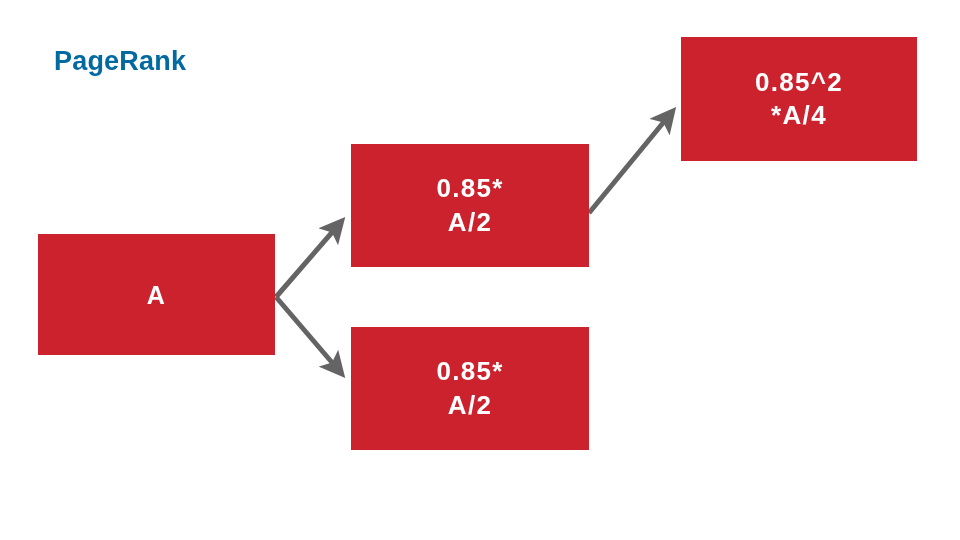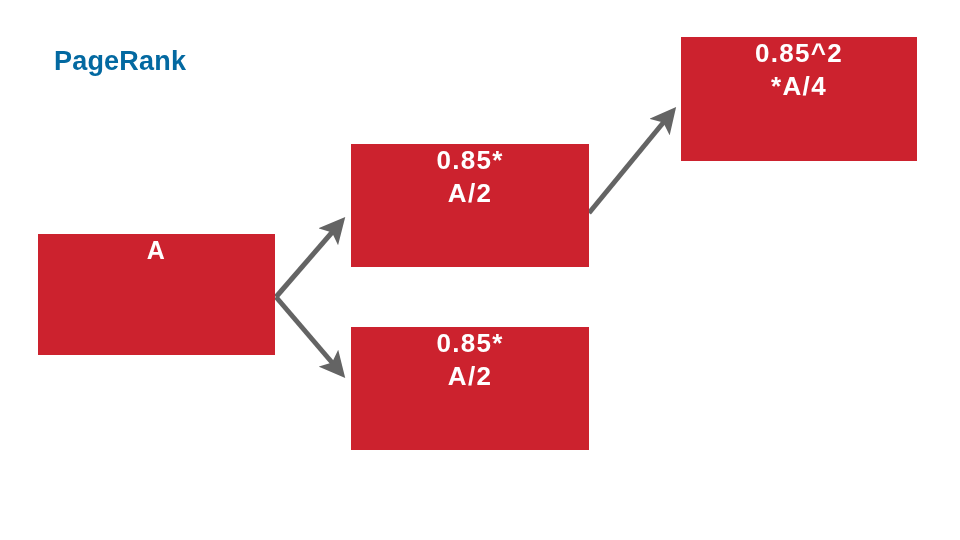--- a/index.html
+++ b/index.html
@@ -39,21 +39,21 @@
     height: 540px;
   }
   
   .node-box {
     position: absolute;
     background: #cc222e;
     color: #ffffff;
     display: flex;
     flex-direction: column;
     align-items: center;
-    justify-content: flex-start;
+    justify-content: center;
     text-align: center;
     font-weight: bold;
     letter-spacing: 1.3px;
     line-height: 1.28;
   }
   .node-box .node-line {
     display: block;
     white-space: pre;
   }
 

